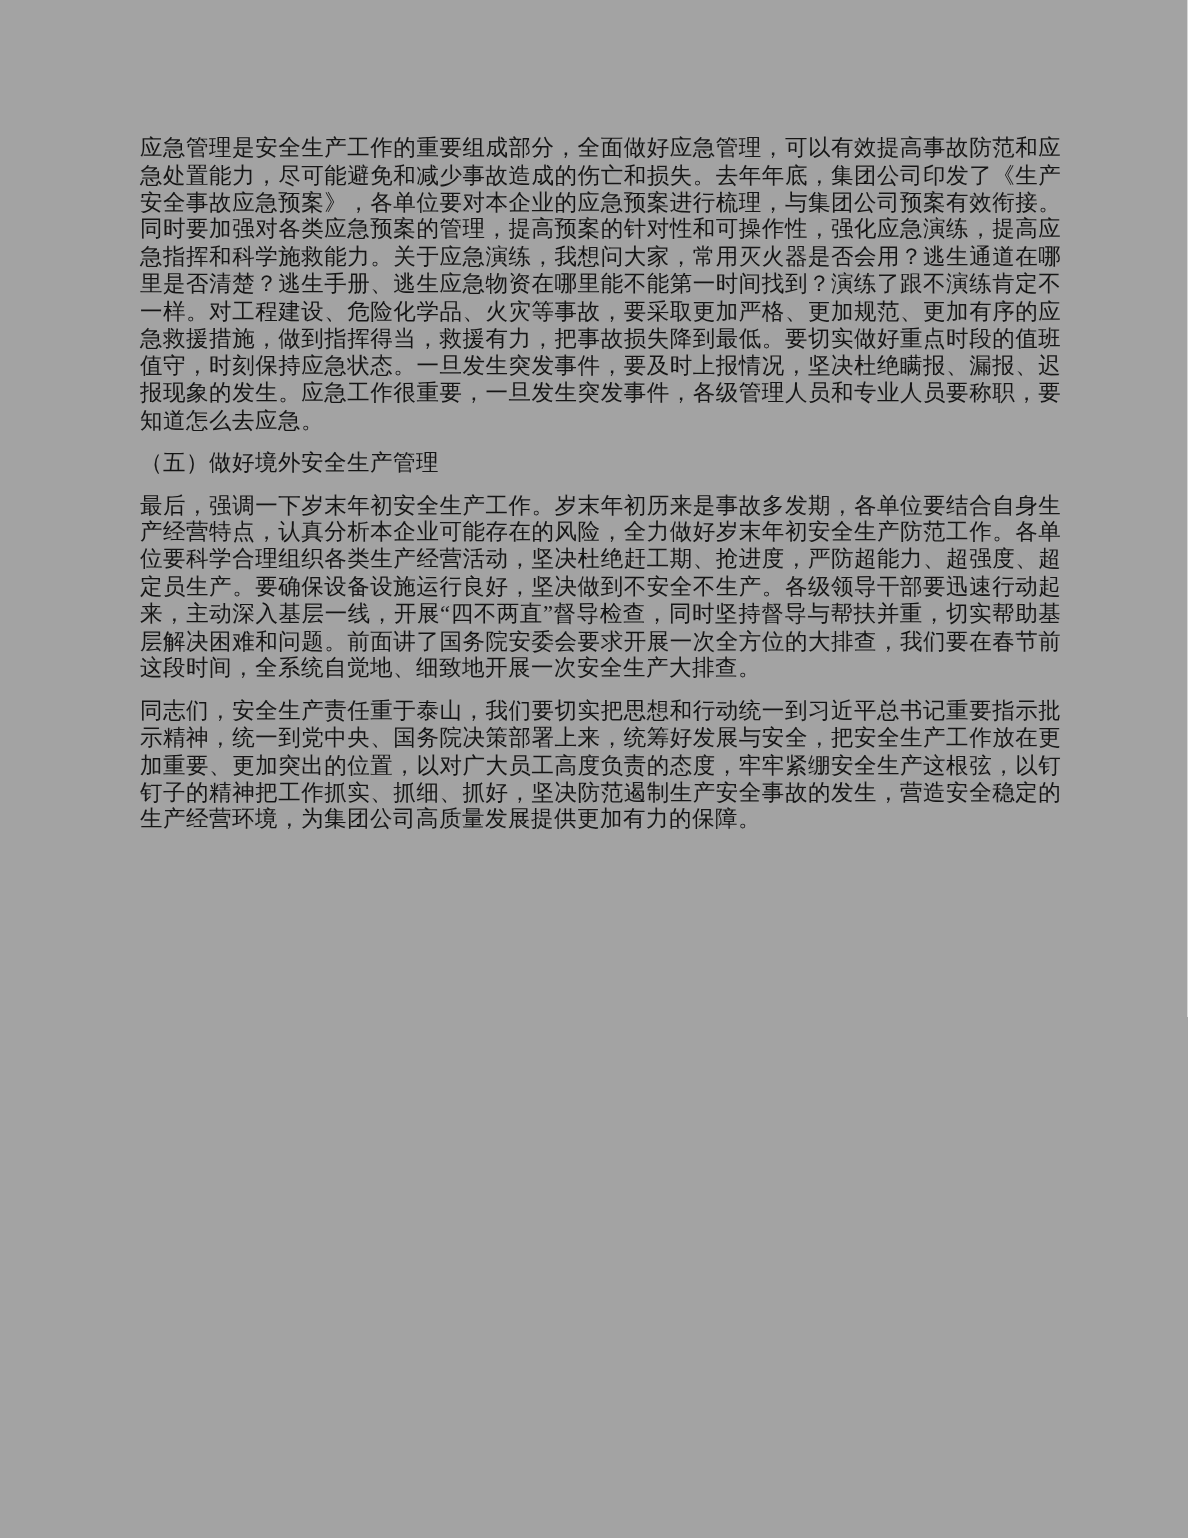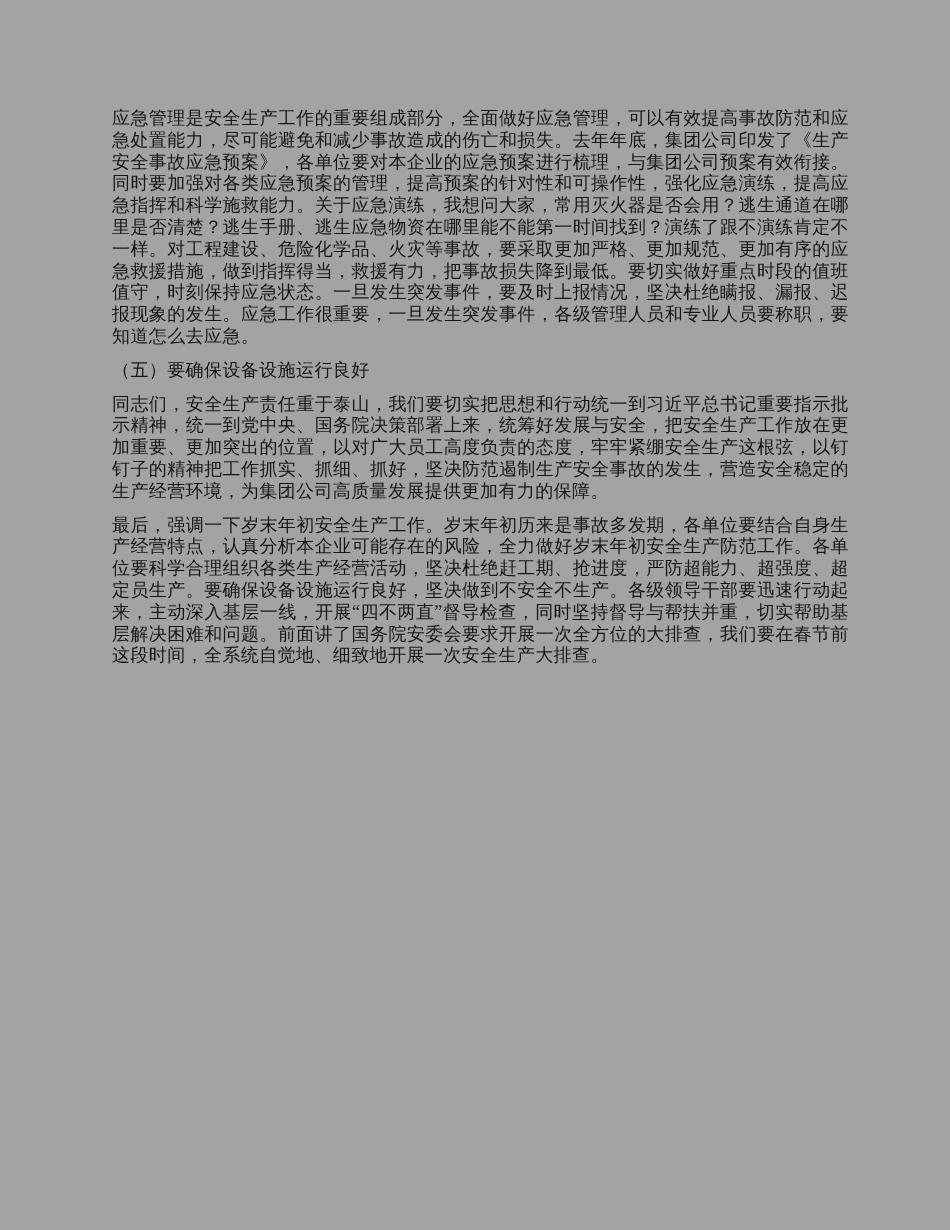--- a/index.html
+++ b/index.html
@@ -33,17 +33,17 @@
   .doc-content p.heading {
     font-weight: normal; 
   }
 </style>
 </head>
 <body>
 
 <div class="page">
   <div class="doc-content">
     <p>应急管理是安全生产工作的重要组成部分，全面做好应急管理，可以有效提高事故防范和应急处置能力，尽可能避免和减少事故造成的伤亡和损失。去年年底，集团公司印发了《生产安全事故应急预案》，各单位要对本企业的应急预案进行梳理，与集团公司预案有效衔接。同时要加强对各类应急预案的管理，提高预案的针对性和可操作性，强化应急演练，提高应急指挥和科学施救能力。关于应急演练，我想问大家，常用灭火器是否会用？逃生通道在哪里是否清楚？逃生手册、逃生应急物资在哪里能不能第一时间找到？演练了跟不演练肯定不一样。对工程建设、危险化学品、火灾等事故，要采取更加严格、更加规范、更加有序的应急救援措施，做到指挥得当，救援有力，把事故损失降到最低。要切实做好重点时段的值班值守，时刻保持应急状态。一旦发生突发事件，要及时上报情况，坚决杜绝瞒报、漏报、迟报现象的发生。应急工作很重要，一旦发生突发事件，各级管理人员和专业人员要称职，要知道怎么去应急。</p>
-    <p class="heading">（五）要确保设备设施运行良好</p>
+    <p class="heading">（五）做好境外安全生产管理</p>
+    <p>最后，强调一下岁末年初安全生产工作。岁末年初历来是事故多发期，各单位要结合自身生产经营特点，认真分析本企业可能存在的风险，全力做好岁末年初安全生产防范工作。各单位要科学合理组织各类生产经营活动，坚决杜绝赶工期、抢进度，严防超能力、超强度、超定员生产。要确保设备设施运行良好，坚决做到不安全不生产。各级领导干部要迅速行动起来，主动深入基层一线，开展“四不两直”督导检查，同时坚持督导与帮扶并重，切实帮助基层解决困难和问题。前面讲了国务院安委会要求开展一次全方位的大排查，我们要在春节前这段时间，全系统自觉地、细致地开展一次安全生产大排查。</p>
     <p>同志们，安全生产责任重于泰山，我们要切实把思想和行动统一到习近平总书记重要指示批示精神，统一到党中央、国务院决策部署上来，统筹好发展与安全，把安全生产工作放在更加重要、更加突出的位置，以对广大员工高度负责的态度，牢牢紧绷安全生产这根弦，以钉钉子的精神把工作抓实、抓细、抓好，坚决防范遏制生产安全事故的发生，营造安全稳定的生产经营环境，为集团公司高质量发展提供更加有力的保障。</p>
-    <p>最后，强调一下岁末年初安全生产工作。岁末年初历来是事故多发期，各单位要结合自身生产经营特点，认真分析本企业可能存在的风险，全力做好岁末年初安全生产防范工作。各单位要科学合理组织各类生产经营活动，坚决杜绝赶工期、抢进度，严防超能力、超强度、超定员生产。要确保设备设施运行良好，坚决做到不安全不生产。各级领导干部要迅速行动起来，主动深入基层一线，开展“四不两直”督导检查，同时坚持督导与帮扶并重，切实帮助基层解决困难和问题。前面讲了国务院安委会要求开展一次全方位的大排查，我们要在春节前这段时间，全系统自觉地、细致地开展一次安全生产大排查。</p>
   </div>
 </div>
 
 </body></html>

